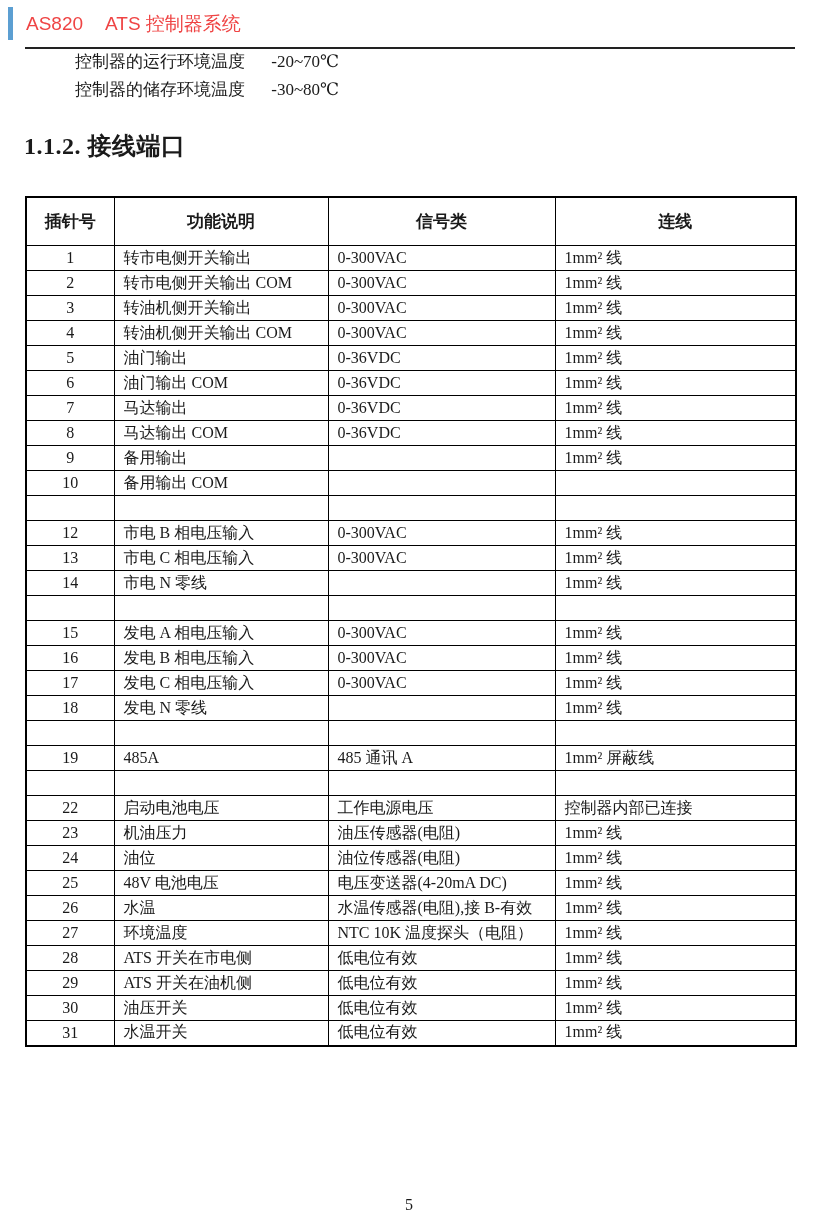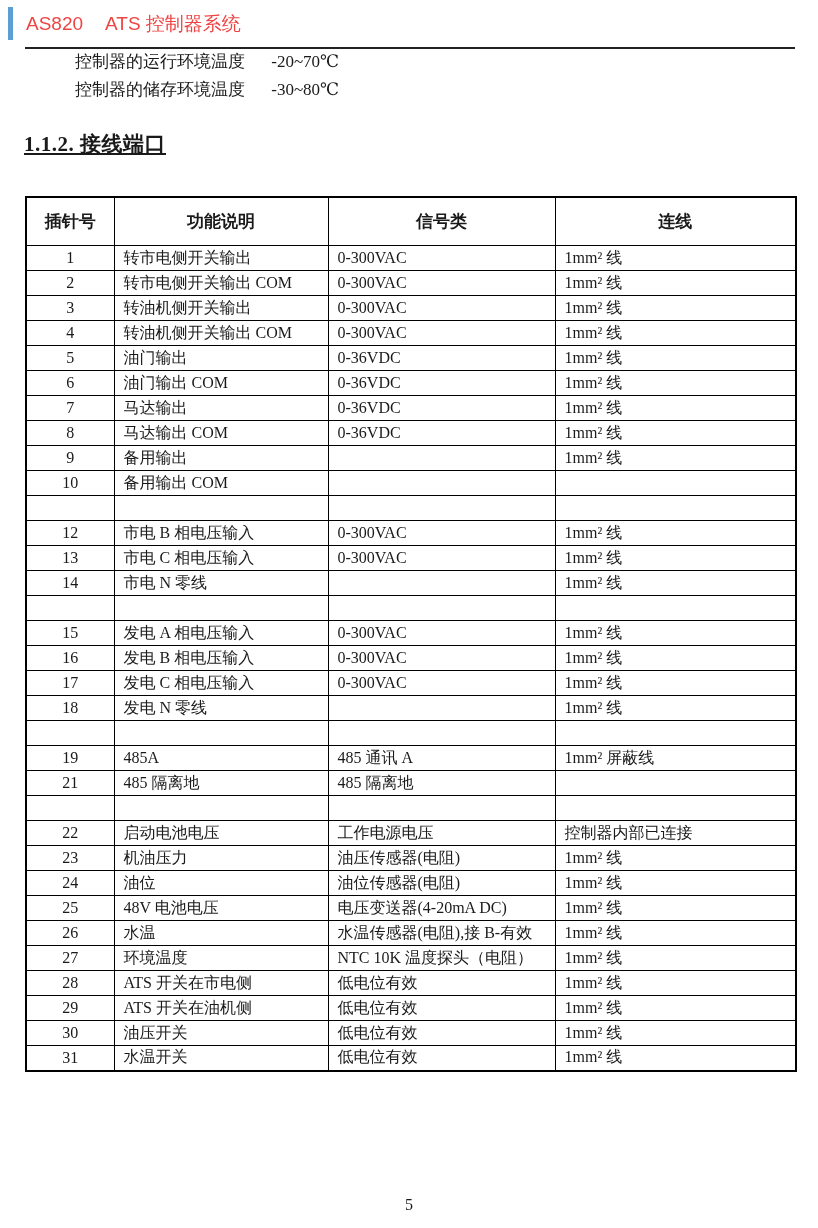--- a/index.html
+++ b/index.html
@@ -35,23 +35,22 @@
   .intro {
     position: absolute; left: 75px; top: 48px;
     font-size: 17px; line-height: 28px;
   }
   .intro .spec-line { white-space: nowrap; }
   .intro .spec-label { display: inline-block; min-width: 192px; }
 
   
   .section-heading {
     position: absolute; left: 24px; top: 130px;
-    font-size: 21px; font-weight: bold;
+    font-size: 24px; font-weight: bold;
     letter-spacing: 0.5px;
-    text-decoration: underline;
   }
 
   
   table.wiring {
     position: absolute; left: 25px; top: 196px;
     width: 770px;
     border-collapse: collapse;
     table-layout: fixed;
     border: 2px solid #000;
   }
@@ -242,26 +241,20 @@
         <td></td>
         <td></td>
       </tr>
       <tr>
         <td class="c-pin">19</td>
         <td>485A</td>
         <td>485 通讯 A</td>
         <td>1mm² 屏蔽线</td>
       </tr>
       <tr>
-        <td class="c-pin">21</td>
-        <td>485 隔离地</td>
-        <td>485 隔离地</td>
-        <td></td>
-      </tr>
-      <tr>
         <td class="c-pin"></td>
         <td></td>
         <td></td>
         <td></td>
       </tr>
       <tr>
         <td class="c-pin">22</td>
         <td>启动电池电压</td>
         <td>工作电源电压</td>
         <td>控制器内部已连接</td>

